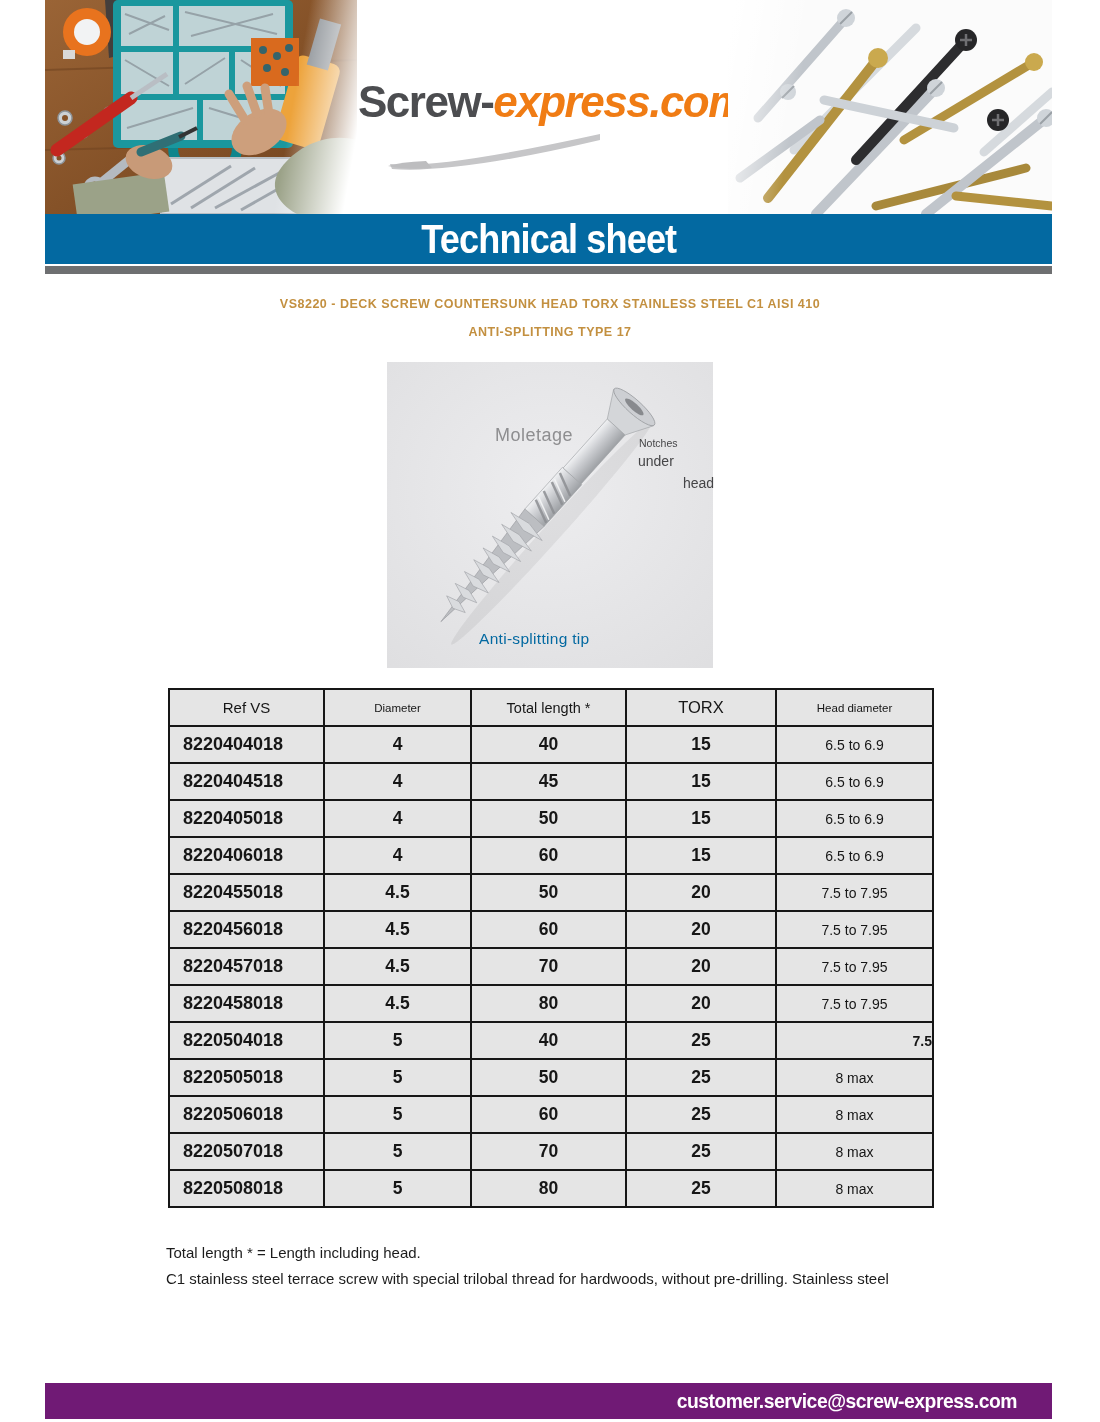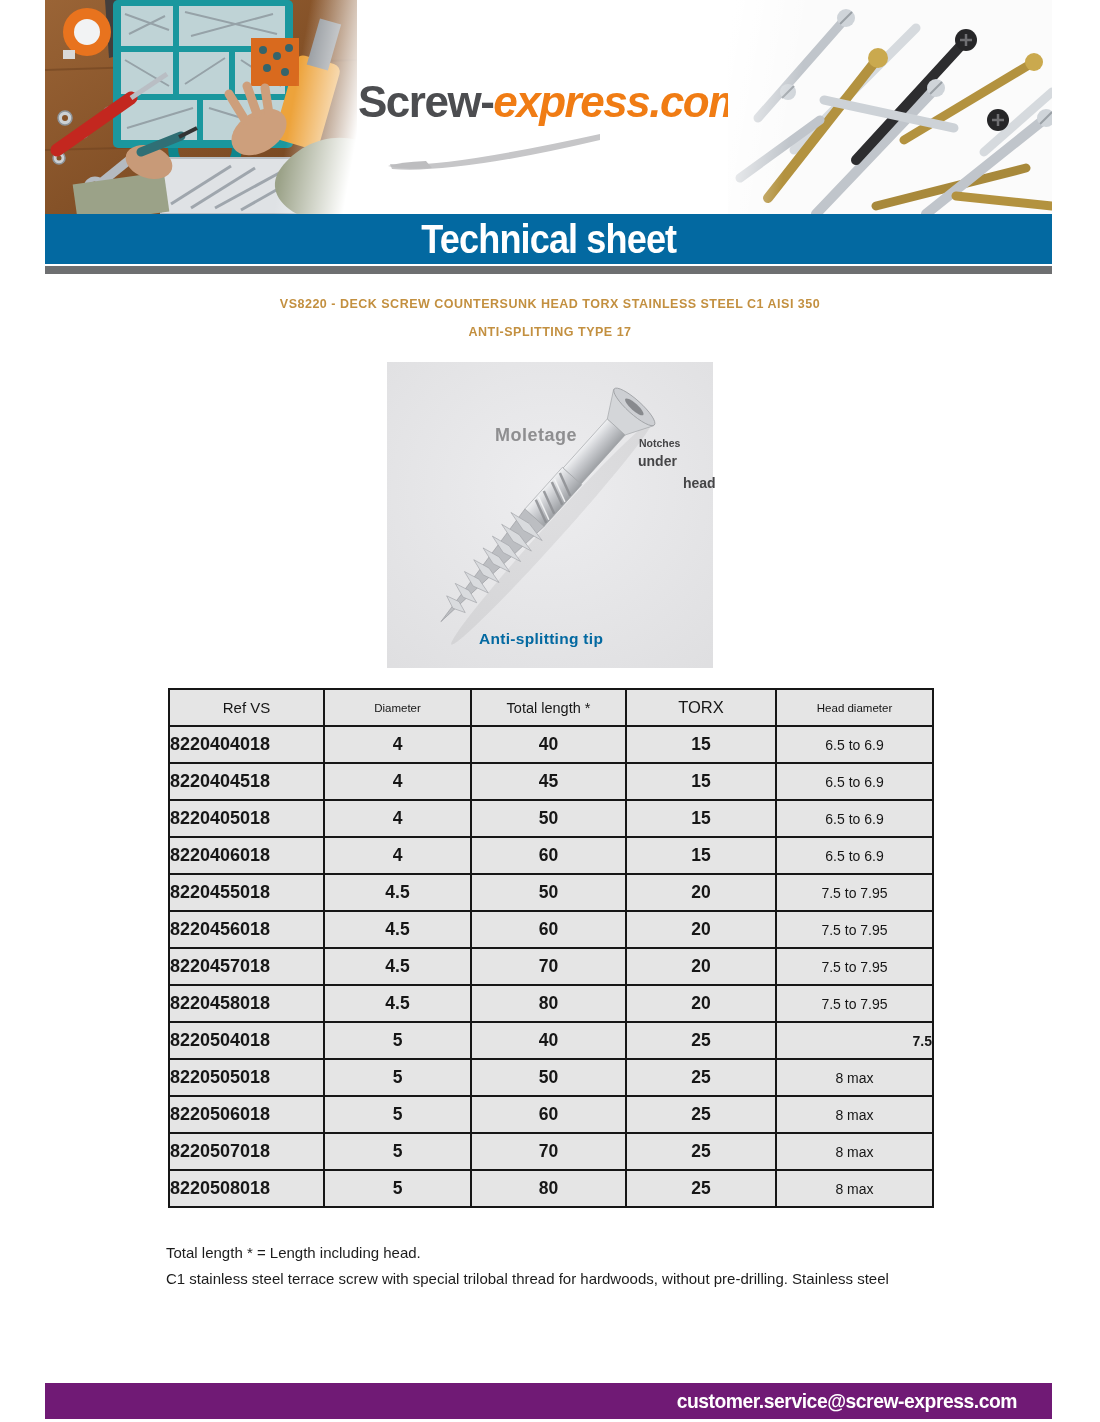--- a/index.html
+++ b/index.html
@@ -35,41 +35,41 @@
   .strip  { position:absolute; left:45px; top:266px; width:1007px; height:8px;
             background:#6e6f71; }
 
   
   .subtitle { position:absolute; left:0; top:297px; width:1100px; text-align:center;
               color:#c39040; font-size:12.5px; font-weight:bold; letter-spacing:0.5px; }
   .subtitle .line { margin-bottom:14px; }
 
   
   .figure { position:absolute; left:387px; top:362px; width:326px; height:232px;
-            background:#e5e5e7;font-weight:bold; }
+            background:#e5e5e7; }
   .figure svg { position:absolute; inset:0; }
   .flabel { position:absolute; line-height:1.1; }
   .lbl-moletage { left:108px; top:64px;  font-size:18px;   color:#8e8e90; letter-spacing:0.5px; }
   .lbl-notches1 { left:252px; top:76px;  font-size:10.5px; color:#454547; }
   .lbl-notches2 { left:251px; top:92px;  font-size:14px;   color:#454547; }
   .lbl-notches3 { left:248px; top:114px; font-size:14px;   color:#454547;margin-left:48px; }
   .lbl-tip      { left:92px;  top:268px; font-size:15.5px; color:#0369a1; letter-spacing:0.3px; }
 
   
   .spec-table { position:absolute; left:168px; top:688px; border-collapse:collapse;
                 table-layout:fixed; background:#e5e5e5; }
   .spec-table th, .spec-table td { border:2px solid #161616; color:#161616;
                 padding:0; text-align:center; vertical-align:middle; }
   .spec-table th { height:37px; font-weight:normal; }
   .spec-table td { height:37px; font-weight:bold; font-size:17.5px; }
   .th-ref  { text-align:left; padding-left:13px; font-weight:bold; font-size:15px; }
   .th-dia, .th-head { font-size:11.5px; }
   .th-len  { font-size:14.5px; }
   .th-torx { font-weight:bold; font-size:16.5px; }
-  .spec-table td.cell-ref { text-align:left; font-size:18px; }
+  .spec-table td.cell-ref { text-align:left; padding-left:13px; font-size:18px; }
   .spec-table td.head-light { font-weight:normal; font-size:14px; }
   .spec-table td.head-bold  { font-weight:bold;  font-size:14px;text-align:right; }
 
   
   .footnotes { position:absolute; left:166px; top:1243px; color:#1c1c1c; font-size:15px; }
   .footnotes p { margin:0 0 7px 0; line-height:19px; }
 
   
   .bottom-bar { position:absolute; left:45px; top:1383px; width:1007px; height:36px;
                 background:#701a75; text-align:right; }
@@ -235,21 +235,21 @@
       </g>
     </svg>
   </div>
 
   <div class="banner">
     <span>Technical sheet</span>
   </div>
   <div class="strip"></div>
 
   <div class="subtitle">
-    <div class="line">VS8220 - DECK SCREW COUNTERSUNK HEAD TORX STAINLESS STEEL C1 AISI 350</div>
+    <div class="line">VS8220 - DECK SCREW COUNTERSUNK HEAD TORX STAINLESS STEEL C1 AISI 410</div>
     <div class="line">ANTI-SPLITTING TYPE 17</div>
   </div>
 
   <div class="figure">
     <svg viewBox="0 0 326 306">
       <defs>
         <radialGradient id="bgvig" cx="0.5" cy="0.42" r="0.8">
           <stop offset="0" stop-color="#ededef"></stop>
             <stop offset="1" stop-color="#dedee0"></stop>
         </radialGradient>

